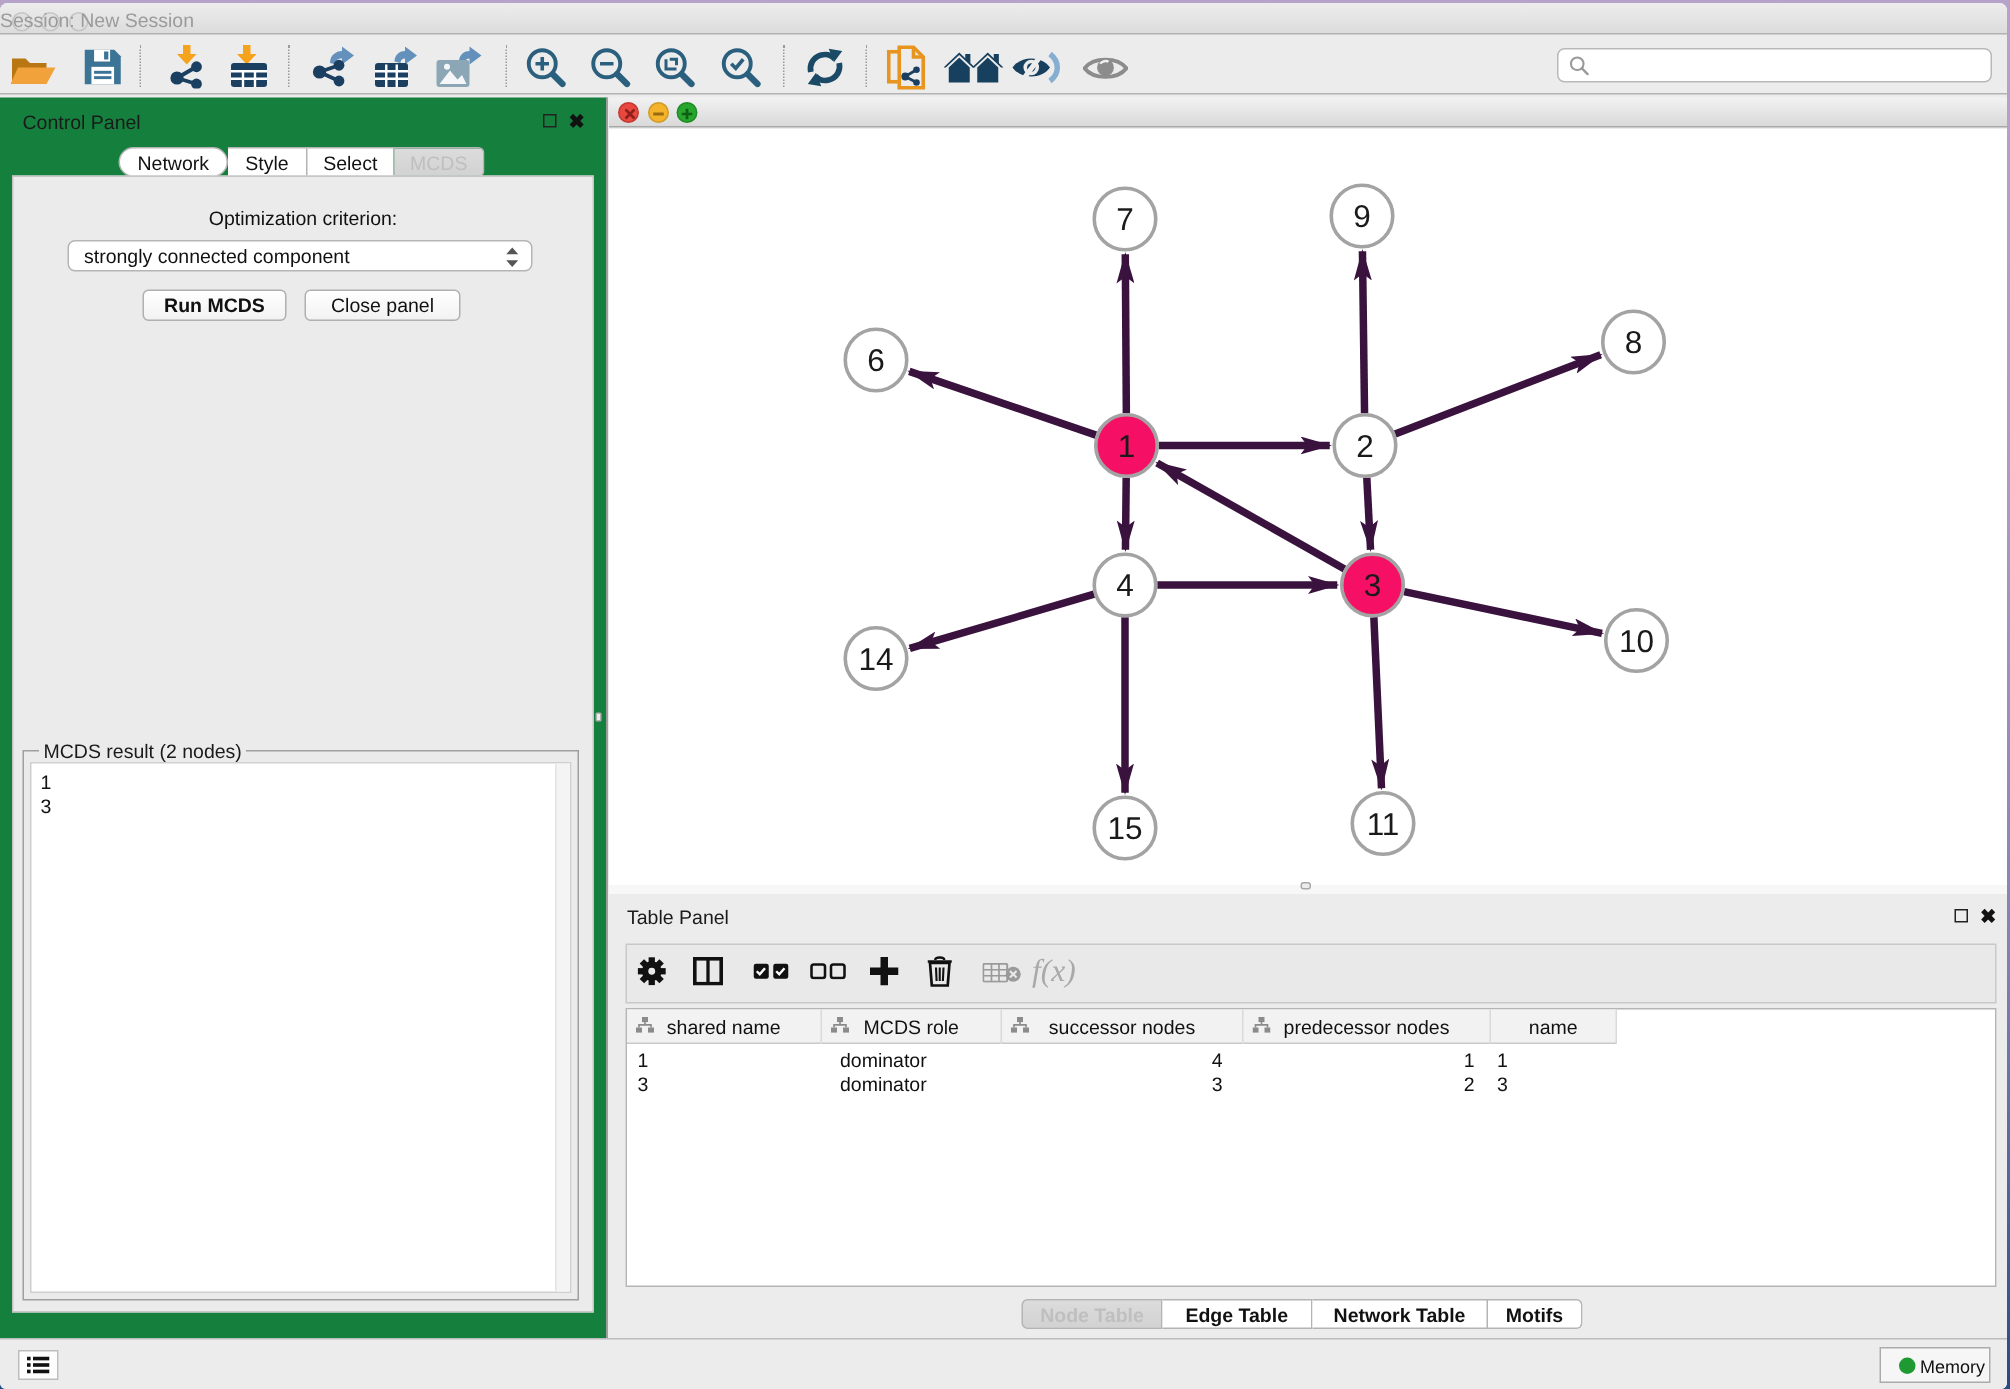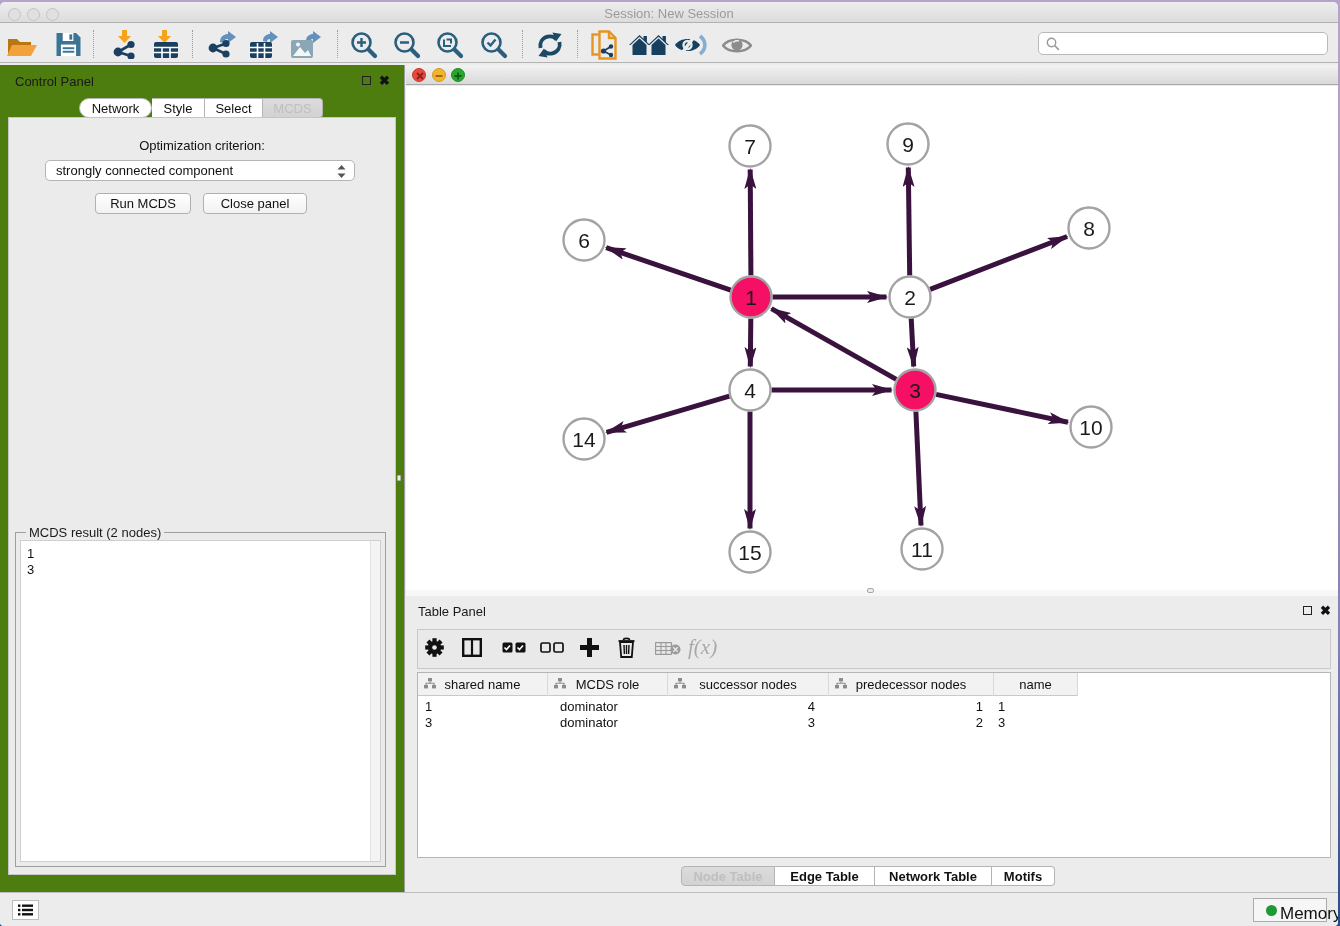--- a/index.html
+++ b/index.html
@@ -7,32 +7,32 @@
   body { background:linear-gradient(180deg,#b7a3c9 0%,#ae9ac4 35%,#8180b2 70%,#274b86 100%);
          font-family:"Liberation Sans", sans-serif; }
   .win { position:absolute; left:0; top:2px; right:2px; bottom:0;
          background:#ececec; border-radius:5px 5px 4px 4px; overflow:hidden; }
   .abs { position:absolute; }
   
   .titlebar { position:absolute; left:0; top:0; right:0; height:21px;
     background:linear-gradient(#ededed,#dcdcdc); border-bottom:1px solid #b1b1b1; }
   .titlebar .tl { position:absolute; top:5.5px; width:13px; height:13px; border-radius:50%;
     background:#e0e0e0; border:1px solid #c4c4c4; }
-  .title-text { position:absolute; top:3.5px; left:0; right:0; text-align:center;
+  .title-text { position:absolute; top:3.5px; left:0; right:0; text-align:left;
     font-size:13px; color:#9b9b9b; }
   
   .toolbar { position:absolute; left:0; top:22px; right:0; height:39px;
     background:#ececec; border-bottom:1px solid #b3b3b3; }
   .tsep { position:absolute; top:6px; height:28px; width:0;
     border-left:1px dotted #9a9a9a; }
   .searchbox { position:absolute; right:10px; top:8px; width:290px; height:23px;
     background:#fff; border:1px solid #b9b9b9; border-radius:5px; }
   
   .cpanel { position:absolute; left:0; top:63px; width:405px; bottom:34px;
-    background:#4d7c0f; border-right:1.5px solid #9b9b9b; }
+    background:#15803d; border-right:1.5px solid #9b9b9b; }
   .panel-title { font-size:13px; color:#1a1a1a; }
   .float-btn { position:absolute; width:9px; height:9px; border:1.5px solid #222; }
   .close-x { position:absolute; font-size:13px; font-weight:bold; color:#111; line-height:10px; }
   
   .seg { position:absolute; display:flex; height:20px; font-size:13px; }
   .seg .s { background:#fff; border:1px solid #b4b4b4; border-left:none;
     display:flex; align-items:center; justify-content:center; color:#111; }
   .seg .s:first-child { border-left:1px solid #b4b4b4; border-radius:4px 0 0 4px; }
   .seg .s:last-child { border-radius:0 4px 4px 0; }
   .seg .sel { background:linear-gradient(#dcdcdc,#d2d2d2); color:#bfbfbf; }
@@ -59,21 +59,21 @@
   .tpanel { position:absolute; left:406px; top:594px; right:0; bottom:34px; background:#ececec; }
   .thead { position:absolute; left:0; top:0; height:23px; background:#f2f2f2;
     border-bottom:1px solid #c9c9c9; font-size:13px; color:#111; }
   .thcell { position:absolute; top:0; height:23px; display:flex; align-items:center;
     justify-content:center; border-right:1px solid #d9d9d9; }
   .trow { position:absolute; font-size:13px; color:#111; height:16px; }
   
   .statusbar { position:absolute; left:0; bottom:0; right:0; height:34px;
     background:#ececec; border-top:1px solid #bcbcbc; }
   .membtn { position:absolute; right:11px; top:5px; width:74px; height:24px;
-    border:1px solid #ababab; background:#f6f6f6; font-size:17px; color:#111; }
+    border:1px solid #ababab; background:#f6f6f6; font-size:12px; color:#111; }
   .listbtn { position:absolute; left:12px; top:7px; width:27px; height:20px;
     border:1px solid #bdbdbd; background:#fdfdfd; }
 </style>
 </head>
 <body>
 <div class="win">
 
   <div class="titlebar">
     <div class="tl" style="left:8px;"></div>
     <div class="tl" style="left:27px;"></div>
@@ -252,23 +252,23 @@
     </div>
     <div class="inner-panel">
       <div style="position:absolute;left:0;right:0;top:20px;text-align:center;font-size:13px;color:#111;">Optimization criterion:</div>
       <div class="combo" style="left:36px;top:42px;width:310px;height:21px;">
         <span style="position:absolute;left:10px;top:2px;">strongly connected component</span>
         <svg width="11" height="15" viewBox="0 0 11 15" style="position:absolute;right:7px;top:3px;">
           <path d="M1.5 5.5 L5.5 1 L9.5 5.5 Z" fill="#555"></path>
           <path d="M1.5 9.5 L5.5 14 L9.5 9.5 Z" fill="#555"></path>
         </svg>
       </div>
-      <div class="btn" style="left:86px;top:75px;width:96px;height:21px;line-height:19px;">Run MCDS</div>
+      <div class="btn" style="left:86px;top:75px;width:96px;height:21px;line-height:19px;font-weight:bold;">Run MCDS</div>
       <div class="btn" style="left:194px;top:75px;width:104px;height:21px;line-height:19px;">Close panel</div>
-      <div class="groupbox" style="left:6px;right:9px;top:382px;bottom:7px;margin-top:32px;">
+      <div class="groupbox" style="left:6px;right:9px;top:382px;bottom:7px;">
         <div class="grouplabel">MCDS result (2 nodes)</div>
         <div style="position:absolute;left:4px;right:4px;top:7px;bottom:4px;background:#fff;border:1px solid #cfcfcf;">
           <div style="position:absolute;left:6px;top:5px;font-size:13px;color:#111;line-height:16px;">1<br>3</div>
           <div style="position:absolute;right:0;top:0;bottom:0;width:10px;background:#f4f4f4;border-left:1px solid #e3e3e3;"></div>
         </div>
       </div>
     </div>
   </div>
 
   <div class="netwin">

